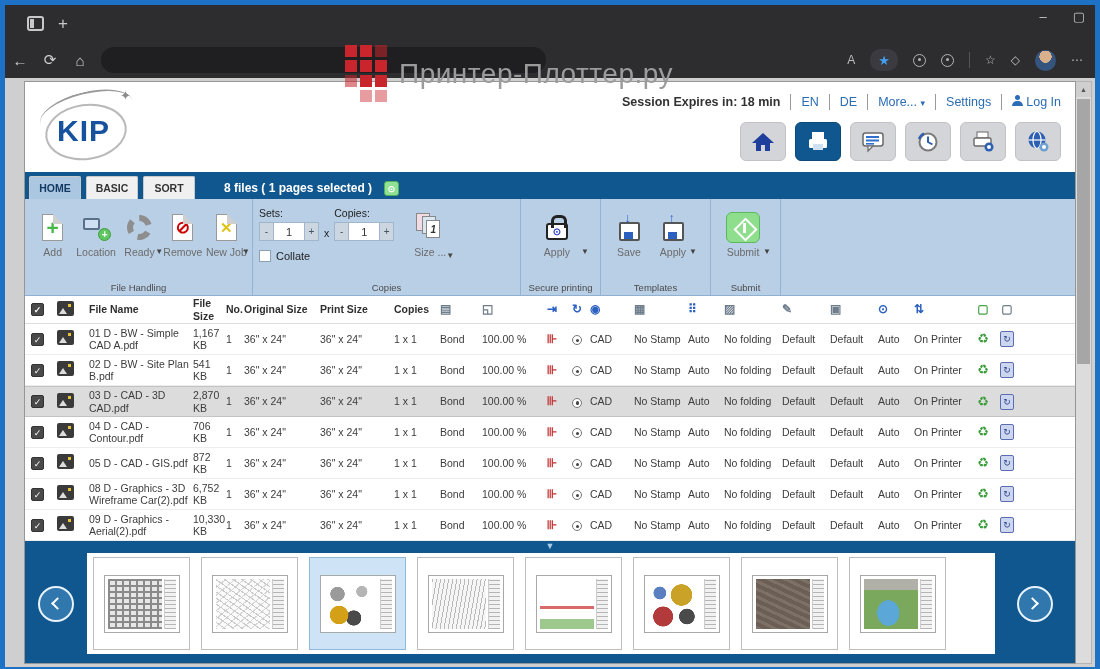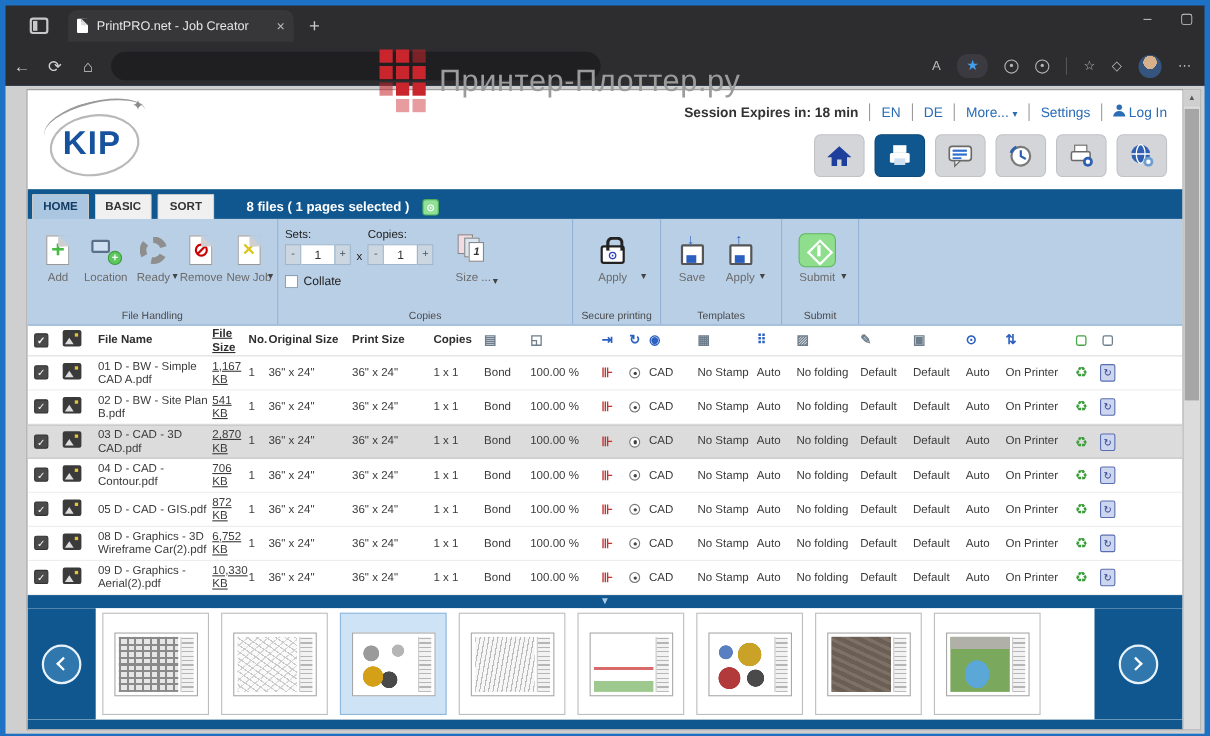--- a/index.html
+++ b/index.html
@@ -120,21 +120,21 @@
   .xmul { font-size:10.5px; color:#222; margin:22px 5px 0 5px; }
   .collate { display:flex; align-items:center; gap:5px; margin-top:9px; font-size:11px; color:#222; }
   .cbx { width:12px; height:12px; background:#fff; border:1px solid #8aa0b5; }
 
   
   .tablewrap { flex:1 1 auto; overflow:hidden; font-size:10.5px; color:#3c3c3c; }
   .trow { display:flex; align-items:center; border-bottom:1px solid #ededed; min-height:31px; padding-left:6px; }
   .trow.hdr { font-weight:bold; color:#2f2f2f; min-height:28px; border-bottom:1px solid #dcdcdc; }
   .trow.sel { background:#dcdcdc; border-top:1px solid #c3c3c3; border-bottom:1px solid #c3c3c3; }
   .cell { flex:0 0 auto; padding-right:2px; line-height:1.18; }
-  .c-check{width:26px;} .c-thumb{width:32px;} .c-name{width:104px;} .c-size{width:33px;text-decoration:underline;}
+  .c-check{width:26px;} .c-thumb{width:32px;} .c-name{width:104px;} .c-size{width:33px;}
   .c-no{width:18px;} .c-orig{width:76px;} .c-print{width:74px;} .c-copies{width:46px;}
   .c-media{width:42px;} .c-scale{width:58px;} .c-align{width:26px;text-align:center;} .c-rotate{width:24px;text-align:center;}
   .c-acct{width:44px;} .c-stamp{width:54px;} .c-punch{width:36px;} .c-fold{width:58px;}
   .c-foldp{width:48px;} .c-tmpl{width:48px;} .c-pen{width:36px;} .c-loc{width:58px;}
   .c-gdoc{width:24px;text-align:center;} .c-doc{width:24px;text-align:center;}
   .ck { display:inline-block; width:13px; height:13px; background:#4a4a4a; border:1px solid #333; border-radius:2px; color:#fff; font-size:9px; line-height:12px; text-align:center; }
   .thumbchip { display:inline-block; width:17px; height:15px; background:#3a3a3a; border-radius:2px; position:relative; }
   .thumbchip::before { content:""; position:absolute; left:2px; bottom:2px; border-left:4px solid transparent; border-right:4px solid transparent; border-bottom:6px solid #ddd; }
   .thumbchip::after { content:""; position:absolute; right:3px; top:3px; width:3px; height:3px; background:#e8c33a; }
   .hic { font-size:12px; }
@@ -173,25 +173,20 @@
 </style>
 </head>
 <body>
 
 <div id="stage">
   <div class="win">
 
     <div class="chrome">
       <div class="tabstrip">
         <span class="ws-icon"></span>
-        <div class="btab">
-          <span class="pg-ic"></span>
-          <span class="t-title">PrintPRO.net - Job Creator</span>
-          <span class="t-close">×</span>
-        </div>
         <span class="newtab">+</span>
         <div class="wctl">
           <span>–</span>
           <span>▢</span>
         </div>
       </div>
       <div class="toolbar">
         <span class="nav-g">←</span>
         <span class="nav-g">⟳</span>
         <span class="nav-g">⌂</span>

